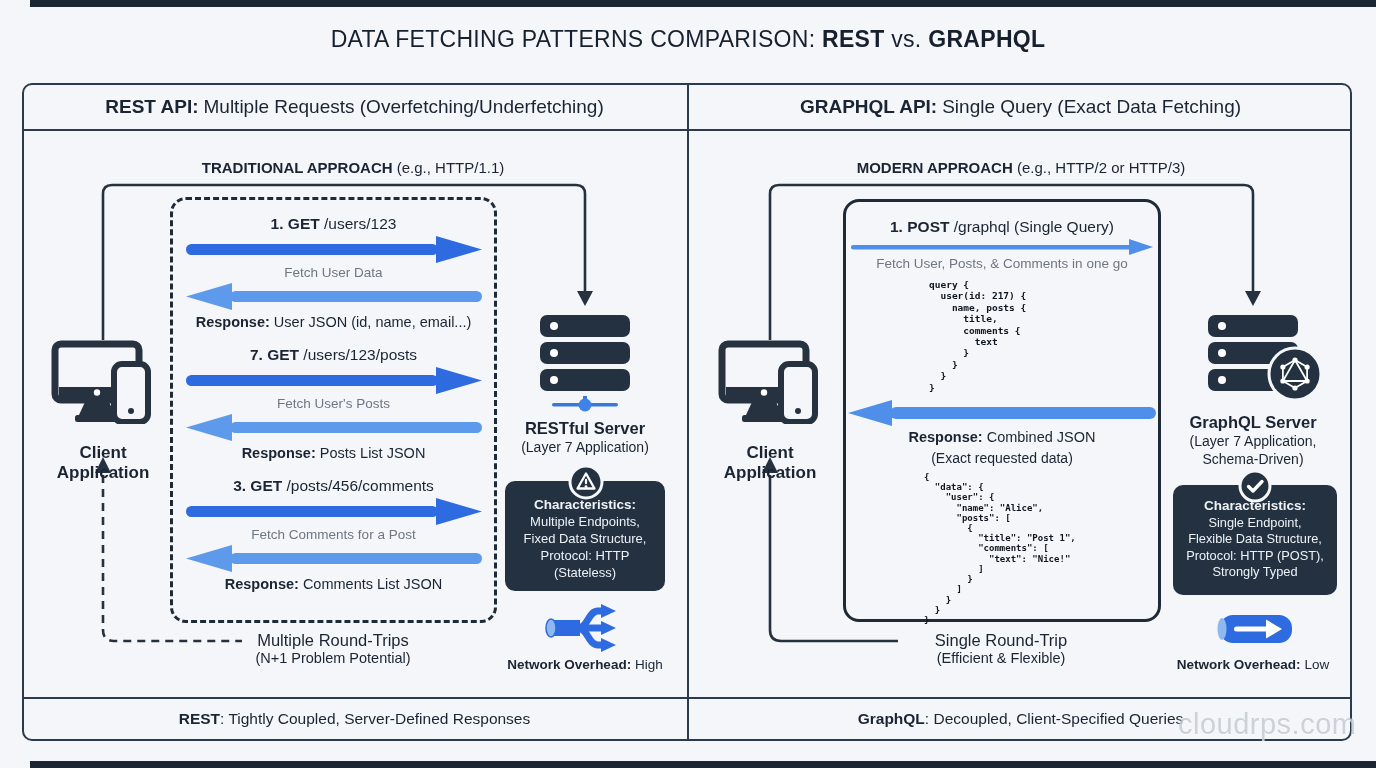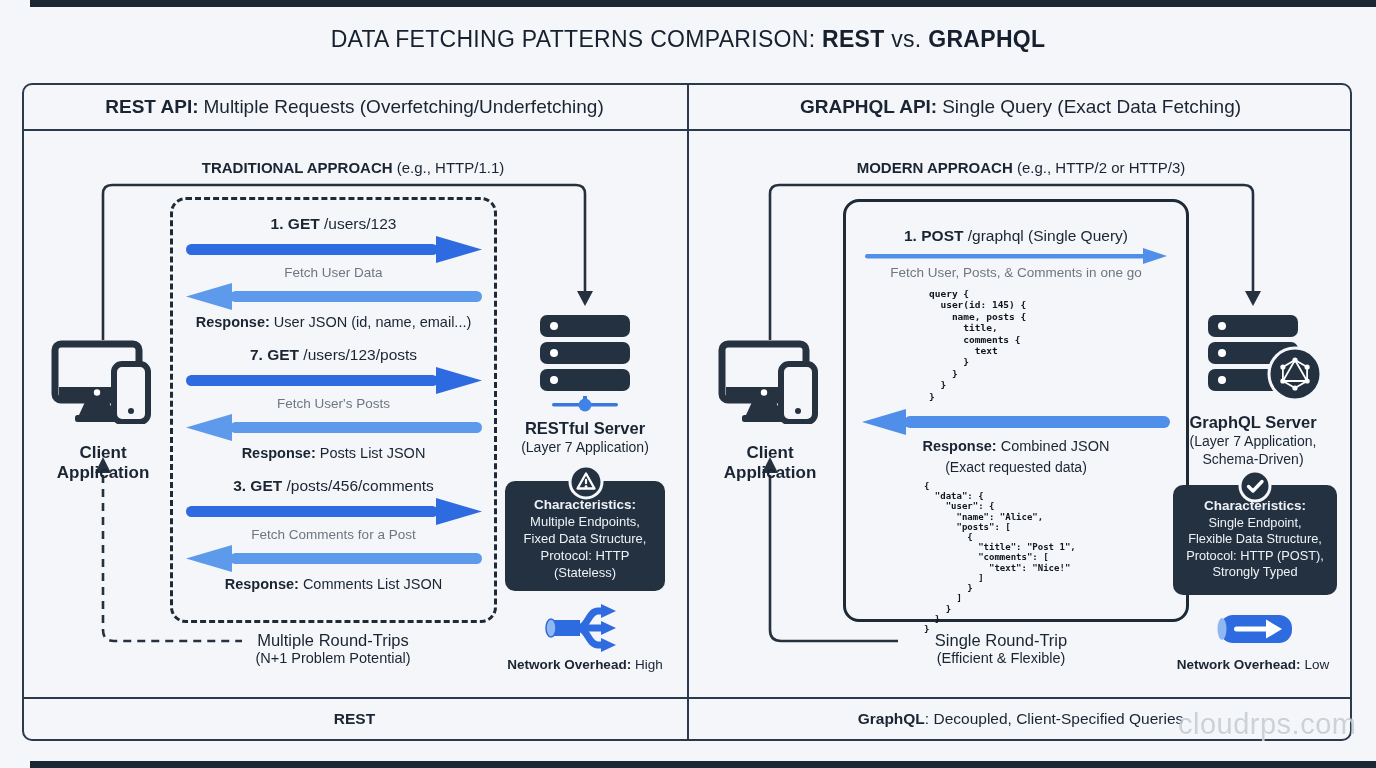--- a/index.html
+++ b/index.html
@@ -10,21 +10,21 @@
   .title { position:absolute; top:26px; left:0; width:100%; text-align:center; font-size:23px; font-weight:500; letter-spacing:.3px; color:#16202e; }
   .title b { font-weight:800; }
   .frame { position:absolute; left:22px; top:83px; width:1330px; height:658px; border:2px solid #2c3a4d; border-radius:10px; }
   .divider-v { position:absolute; left:687px; top:83px; width:2px; height:658px; background:#2c3a4d; }
   .divider-h { position:absolute; left:22px; width:1330px; height:2px; background:#2c3a4d; }
   .hdr-cell { position:absolute; top:85px; height:44px; display:flex; align-items:center; justify-content:center; font-size:19px; }
   .hdr-cell b { font-weight:700; margin-right:5px; }
   .approach { position:absolute; top:159px; width:500px; text-align:center; font-size:15px; }
   .approach b { font-weight:700; }
   .dashed-box { position:absolute; left:170px; top:197px; width:327px; height:426px; border:3px dashed #1f2a37; border-radius:16px; padding-top:12px; }
-  .solid-box { position:absolute; left:843px; top:199px; width:346px; height:423px; border:3px solid #1f2a37; border-radius:16px; padding-top:22px; }
+  .solid-box { position:absolute; left:843px; top:199px; width:318px; height:423px; border:3px solid #1f2a37; border-radius:16px; padding-top:13px; }
   .req-group { margin-bottom:9px; text-align:center; }
   .req-label { font-size:15.5px; height:24px; line-height:24px; }
   .req-label b, .resp-label b { font-weight:700; }
   .arrow-row { height:27px; display:flex; justify-content:center; align-items:center; }
   .caption { font-size:13.5px; color:#6e7681; height:20px; line-height:20px; text-align:center; }
   .resp-label { font-size:14.5px; height:24px; line-height:24px; }
   .client-block { position:absolute; width:132px; text-align:center; }
   .client-label { font-size:17px; font-weight:700; line-height:20px; margin-top:19px; }
   .server-block { position:absolute; width:170px; text-align:center;margin-top:7px; }
   .server-bars { width:90px; margin:0 auto; }
@@ -224,21 +224,21 @@
       <b>1. POST</b><span> /graphql (Single Query)</span>
     </div>
     <div style="display:flex; justify-content:center; height:15px; align-items:center;">
       <svg width="302" height="16">
           <rect x="0" y="6" width="280" height="4.5" rx="2.2" fill="#4f8fea"></rect>
           <polygon points="278,0 302,8 278,16" fill="#4f8fea"></polygon>
         </svg>
     </div>
     <div class="caption">Fetch User, Posts, &amp; Comments in one go</div>
     <pre class="code" style="margin:5px 0 0 83px;">query {
-  user(id: 145) {
+  user(id: 217) {
     name, posts {
       title,
       comments {
         text
       }
     }
   }
 }</pre>
     <div style="display:flex; justify-content:center; height:26px; align-items:center; margin-top:7px;">
       <svg width="308" height="26">
@@ -339,20 +339,21 @@
     <b>Network Overhead:</b><span> Low</span>
   </div>
 
   <div class="roundtrip" style="left:896px; top:631px;">
     <div class="rt-bold">Single Round-Trip</div>
     <div class="rt-sub">(Efficient &amp; Flexible)</div>
   </div>
 
   <div class="footer-cell" style="left:22px; width:665px;">
     <b>REST</b>
+      <span>: Tightly Coupled, Server-Defined Responses</span>
   </div>
   <div class="footer-cell" style="left:689px; width:663px;">
     <b>GraphQL</b>
       <span>: Decoupled, Client-Specified Queries</span>
   </div>
 
   <div class="watermark">cloudrps.com</div>
 
 </div>
 

